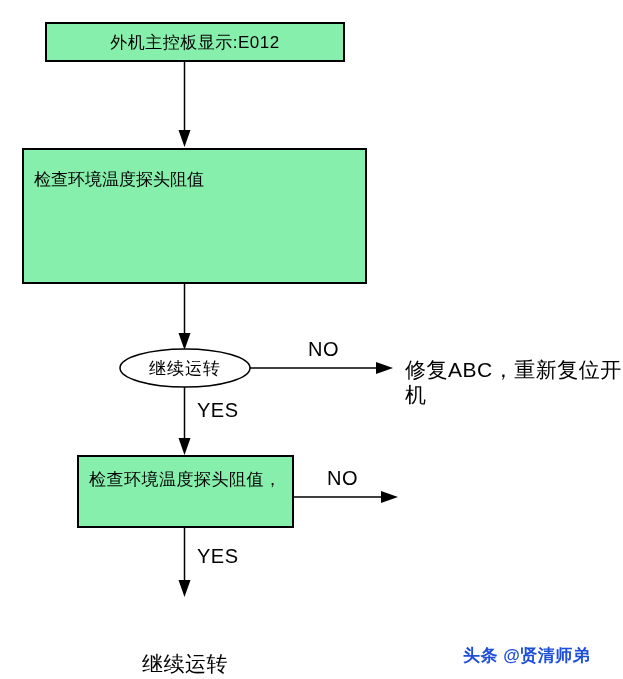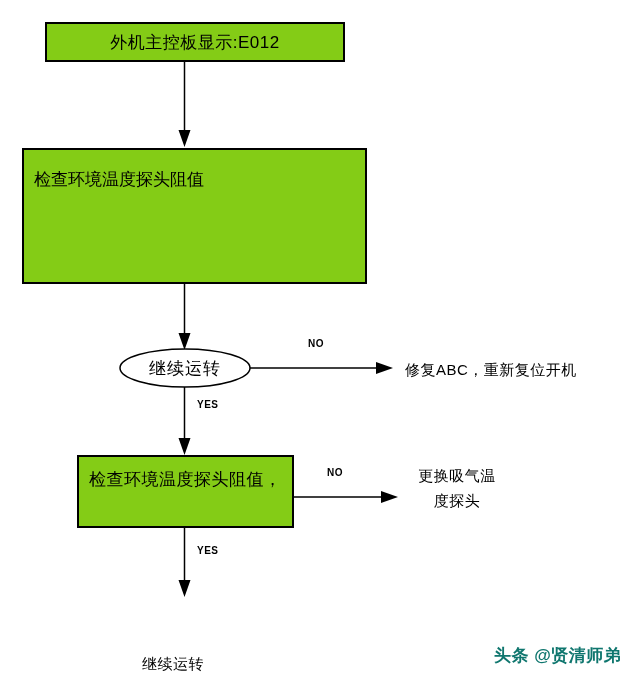--- a/index.html
+++ b/index.html
@@ -19,21 +19,21 @@
   .connectors {
     position: absolute;
     left: 0;
     top: 0;
     pointer-events: none;
   }
   .node {
     position: absolute;
     box-sizing: border-box;
     border: 2px solid #000000;
-    background: #84cc16;
+    background: #86efac;
     font-size: 17px;
     line-height: 25px;
   }
   .node.start {
     left: 45px;
     top: 22px;
     width: 300px;
     height: 40px;
     display: flex;
     align-items: center;
@@ -63,31 +63,31 @@
     width: 130px;
     height: 38px;
     display: flex;
     align-items: center;
     justify-content: center;
     font-size: 17px;
     letter-spacing: 1px;
   }
   .edge-label {
     position: absolute;
-    font-size: 10px;
-    font-weight: bold;
+    font-size: 20px;
+    font-weight: normal;
     letter-spacing: 0.5px;
   }
   .edge-label.no1  { left: 308px; top: 338px; }
   .edge-label.yes1 { left: 197px; top: 399px; }
   .edge-label.no2  { left: 327px; top: 467px; }
   .edge-label.yes2 { left: 197px; top: 545px; }
   .result-text {
     position: absolute;
-    font-size: 15px;
+    font-size: 21px;
     line-height: 25px;
     letter-spacing: 0.5px;
   }
   .result-text.fix {
     left: 405px;
     top: 357px;
   }
   .result-text.replace {
     left: 408px;
     top: 463px;
@@ -163,22 +163,18 @@
   <div class="edge-label yes1">YES</div>
   <div class="edge-label no2">NO</div>
   <div class="edge-label yes2">YES</div>
 
   <div class="result-text fix">修复ABC，重新复位开机</div>
 
   <div class="node run">
     <div>检查环境温度探头阻值，</div>
   </div>
 
-  <div class="result-text replace">
-    <div>更换吸气温</div>
-    <div>度探头</div>
-  </div>
 
   <div class="result-text end">继续运转</div>
 
-  <div class="watermark" style="color: #0f766e; margin-left: 31px;">头条 @贤清师弟</div>
+  <div class="watermark" style="color: #1d4ed8;">头条 @贤清师弟</div>
 
 </div>
 
 </body></html>

